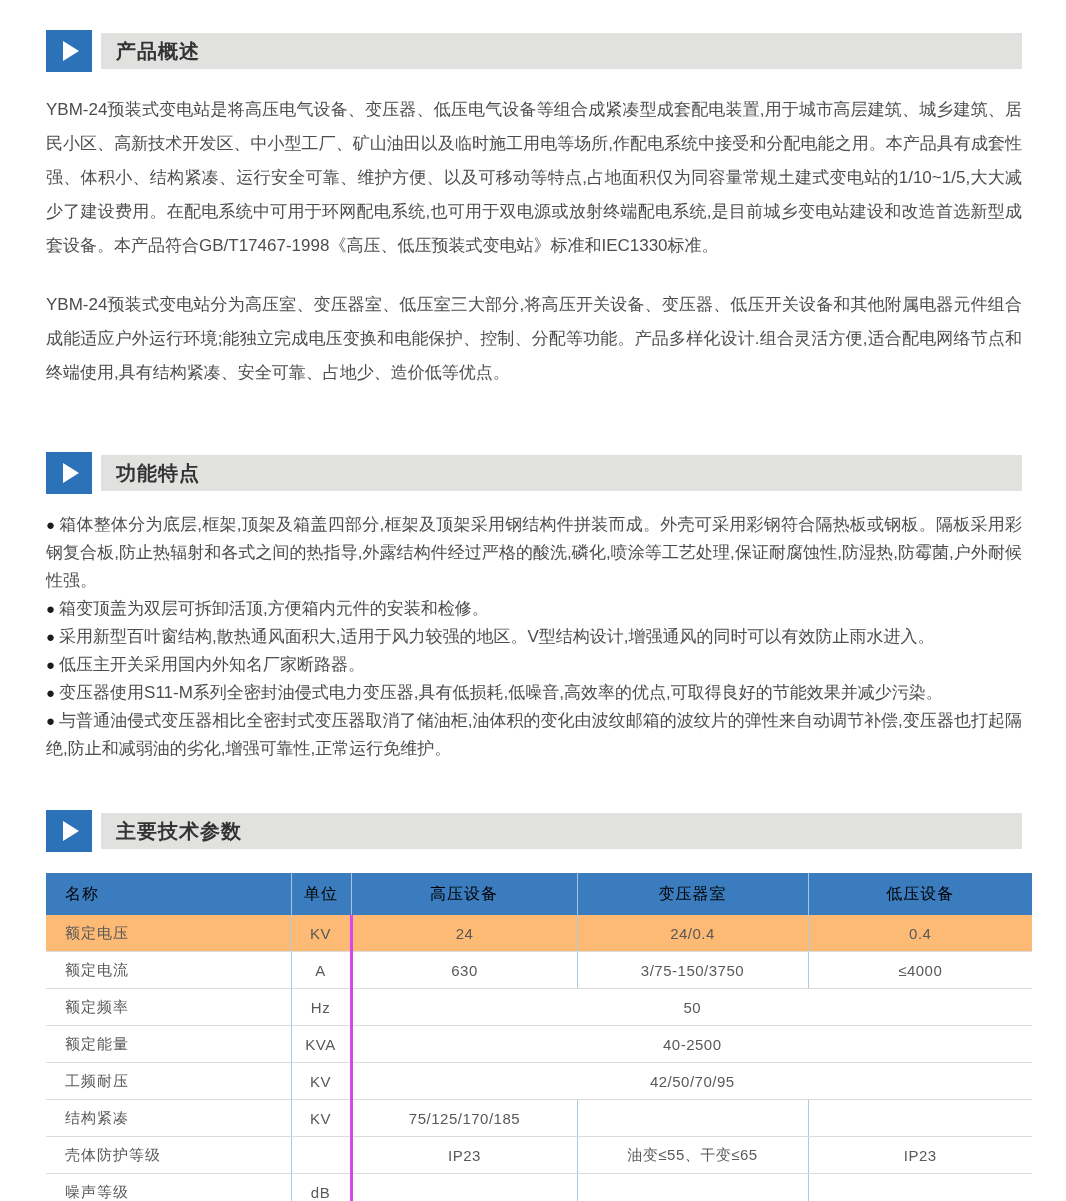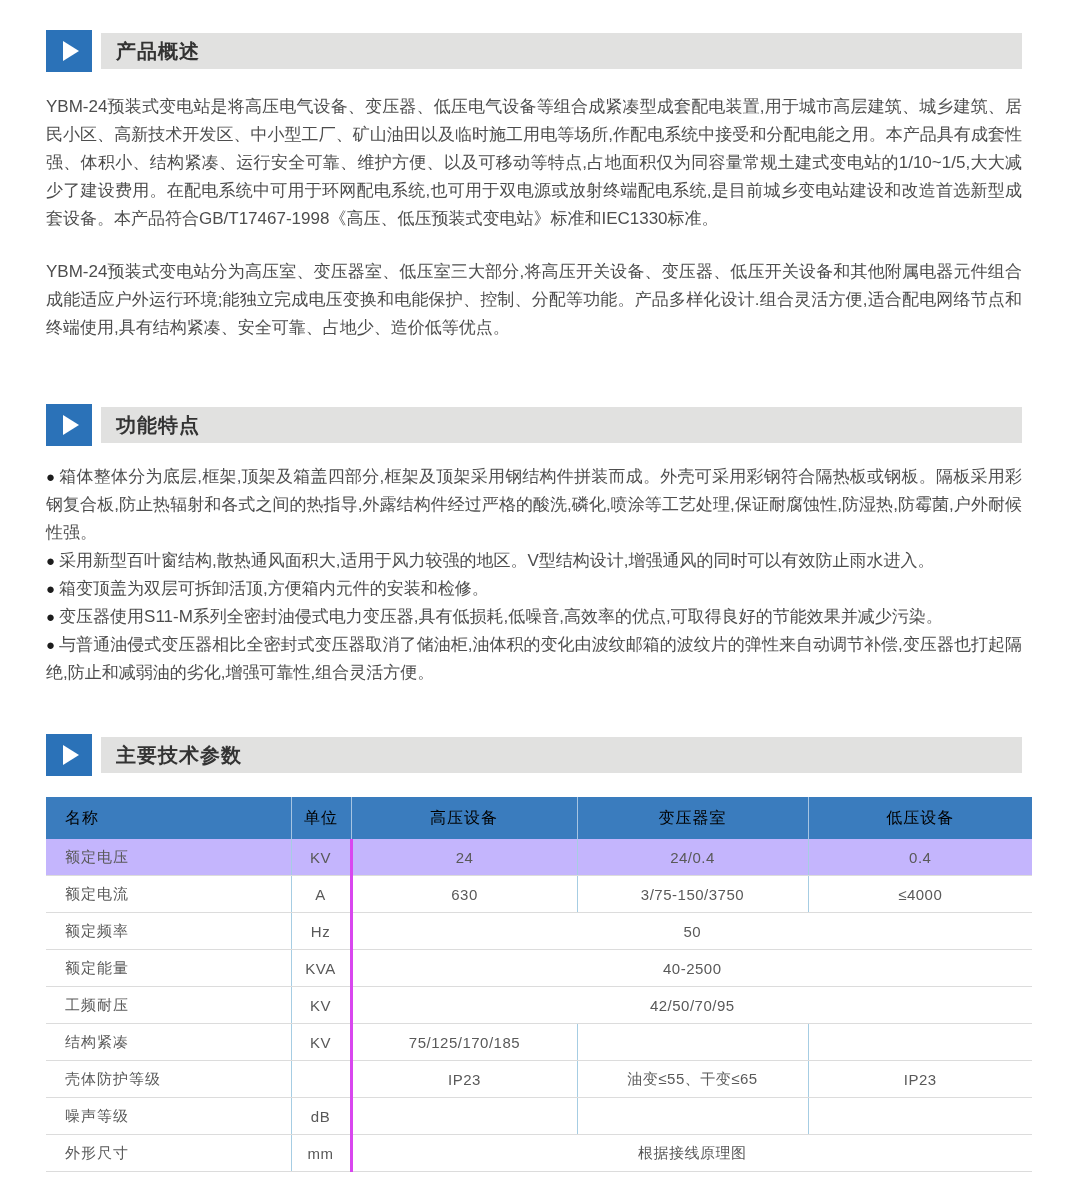--- a/index.html
+++ b/index.html
@@ -11,21 +11,21 @@
   .page{padding:0 44px 0 46px;}
 
   
   .sec-header{display:flex;align-items:stretch;height:42px;}
   .sec-square{width:46px;background:var(--accent,#2b72b8);display:flex;align-items:center;justify-content:center;flex:0 0 46px;}
   .sec-arrow{width:0;height:0;border-left:16px solid #ffffff;border-top:10px solid transparent;border-bottom:10px solid transparent;margin-left:4px;}
   .sec-bar{flex:1;background:#e1e1e0;margin:3px 0 3px 9px;display:flex;align-items:center;padding-left:15px;}
   .sec-title{font-size:20px;font-weight:bold;color:#333333;letter-spacing:1px;}
 
   
-  .para{font-size:17px;line-height:28px;text-align:justify;color:#4d4d4d;margin:0;}
+  .para{font-size:17px;line-height:34px;text-align:justify;color:#4d4d4d;margin:0;}
   .para-1{margin-top:21px;}
   .para-2{margin-top:25px;}
 
   
   .bullets{margin-top:17px;}
   .bullet{font-size:17px;line-height:28px;text-align:justify;color:#4d4d4d;margin:0;}
   .dot{color:#1c1c1c;margin-right:4px;font-size:15px;}
 
   
   .sec-2{margin-top:62px;font-family:Liberation Mono, monospace;}
@@ -38,21 +38,21 @@
     background:var(--table-head,#3a7cbe);color:#000000;font-weight:normal;
     font-size:16px;height:40px;text-align:center;letter-spacing:1px;
   }
   .spec-table th.col-name{text-align:left;padding-left:19px;}
   .spec-table th + th{border-left:1px solid rgba(255,255,255,.55);}
   .spec-table td{
     height:34px;font-size:15px;color:#595959;text-align:center;
     border-bottom:1px solid #dcdcdc;letter-spacing:.5px;
     overflow:hidden;white-space:nowrap;
   }
-  .spec-table tr.alt td{background:#c4b5fd;}
+  .spec-table tr.alt td{background:#fdba74;}
   .spec-table td.name{text-align:left;padding-left:19px;letter-spacing:1px;}
   .spec-table td.unit{border-left:1px solid #a6cde3;border-right:3px solid #d946ef;}
   .spec-table td.vdiv{border-left:1px solid #a6cde3;}
 </style>
 </head>
 <body>
 
 <div class="page">
 
   <div class="sec-header hdr-1">
@@ -69,24 +69,25 @@
   <div class="sec-header sec-2">
     <div class="sec-square">
       <span class="sec-arrow"></span>
     </div>
     <div class="sec-bar">
       <span class="sec-title">功能特点</span>
     </div>
   </div>
   <div class="bullets">
     <p class="bullet"><span class="dot">●</span><span>箱体整体分为底层,框架,顶架及箱盖四部分,框架及顶架采用钢结构件拼装而成。外壳可采用彩钢符合隔热板或钢板。隔板采用彩钢复合板,防止热辐射和各式之间的热指导,外露结构件经过严格的酸洗,磷化,喷涂等工艺处理,保证耐腐蚀性,防湿热,防霉菌,户外耐候性强。</span></p>
+    <p class="bullet"><span class="dot">●</span><span>箱变顶盖为双层可拆卸活顶,方便箱内元件的安装和检修。</span></p>
     <p class="bullet"><span class="dot">●</span><span>采用新型百叶窗结构,散热通风面积大,适用于风力较强的地区。V型结构设计,增强通风的同时可以有效防止雨水进入。</span></p>
-    <p class="bullet"><span class="dot">●</span><span>箱变顶盖为双层可拆卸活顶,方便箱内元件的安装和检修。</span></p>
+    <p class="bullet"><span class="dot">●</span><span>低压主开关采用国内外知名厂家断路器。</span></p>
     <p class="bullet"><span class="dot">●</span><span>变压器使用S11-M系列全密封油侵式电力变压器,具有低损耗,低噪音,高效率的优点,可取得良好的节能效果并减少污染。</span></p>
-    <p class="bullet"><span class="dot">●</span><span>与普通油侵式变压器相比全密封式变压器取消了储油柜,油体积的变化由波纹邮箱的波纹片的弹性来自动调节补偿,变压器也打起隔绝,防止和减弱油的劣化,增强可靠性,组合灵活方便。</span></p>
+    <p class="bullet"><span class="dot">●</span><span>与普通油侵式变压器相比全密封式变压器取消了储油柜,油体积的变化由波纹邮箱的波纹片的弹性来自动调节补偿,变压器也打起隔绝,防止和减弱油的劣化,增强可靠性,正常运行免维护。</span></p>
   </div>
 
   <div class="sec-header sec-3">
     <div class="sec-square">
       <span class="sec-arrow"></span>
     </div>
     <div class="sec-bar">
       <span class="sec-title">主要技术参数</span>
     </div>
   </div>

